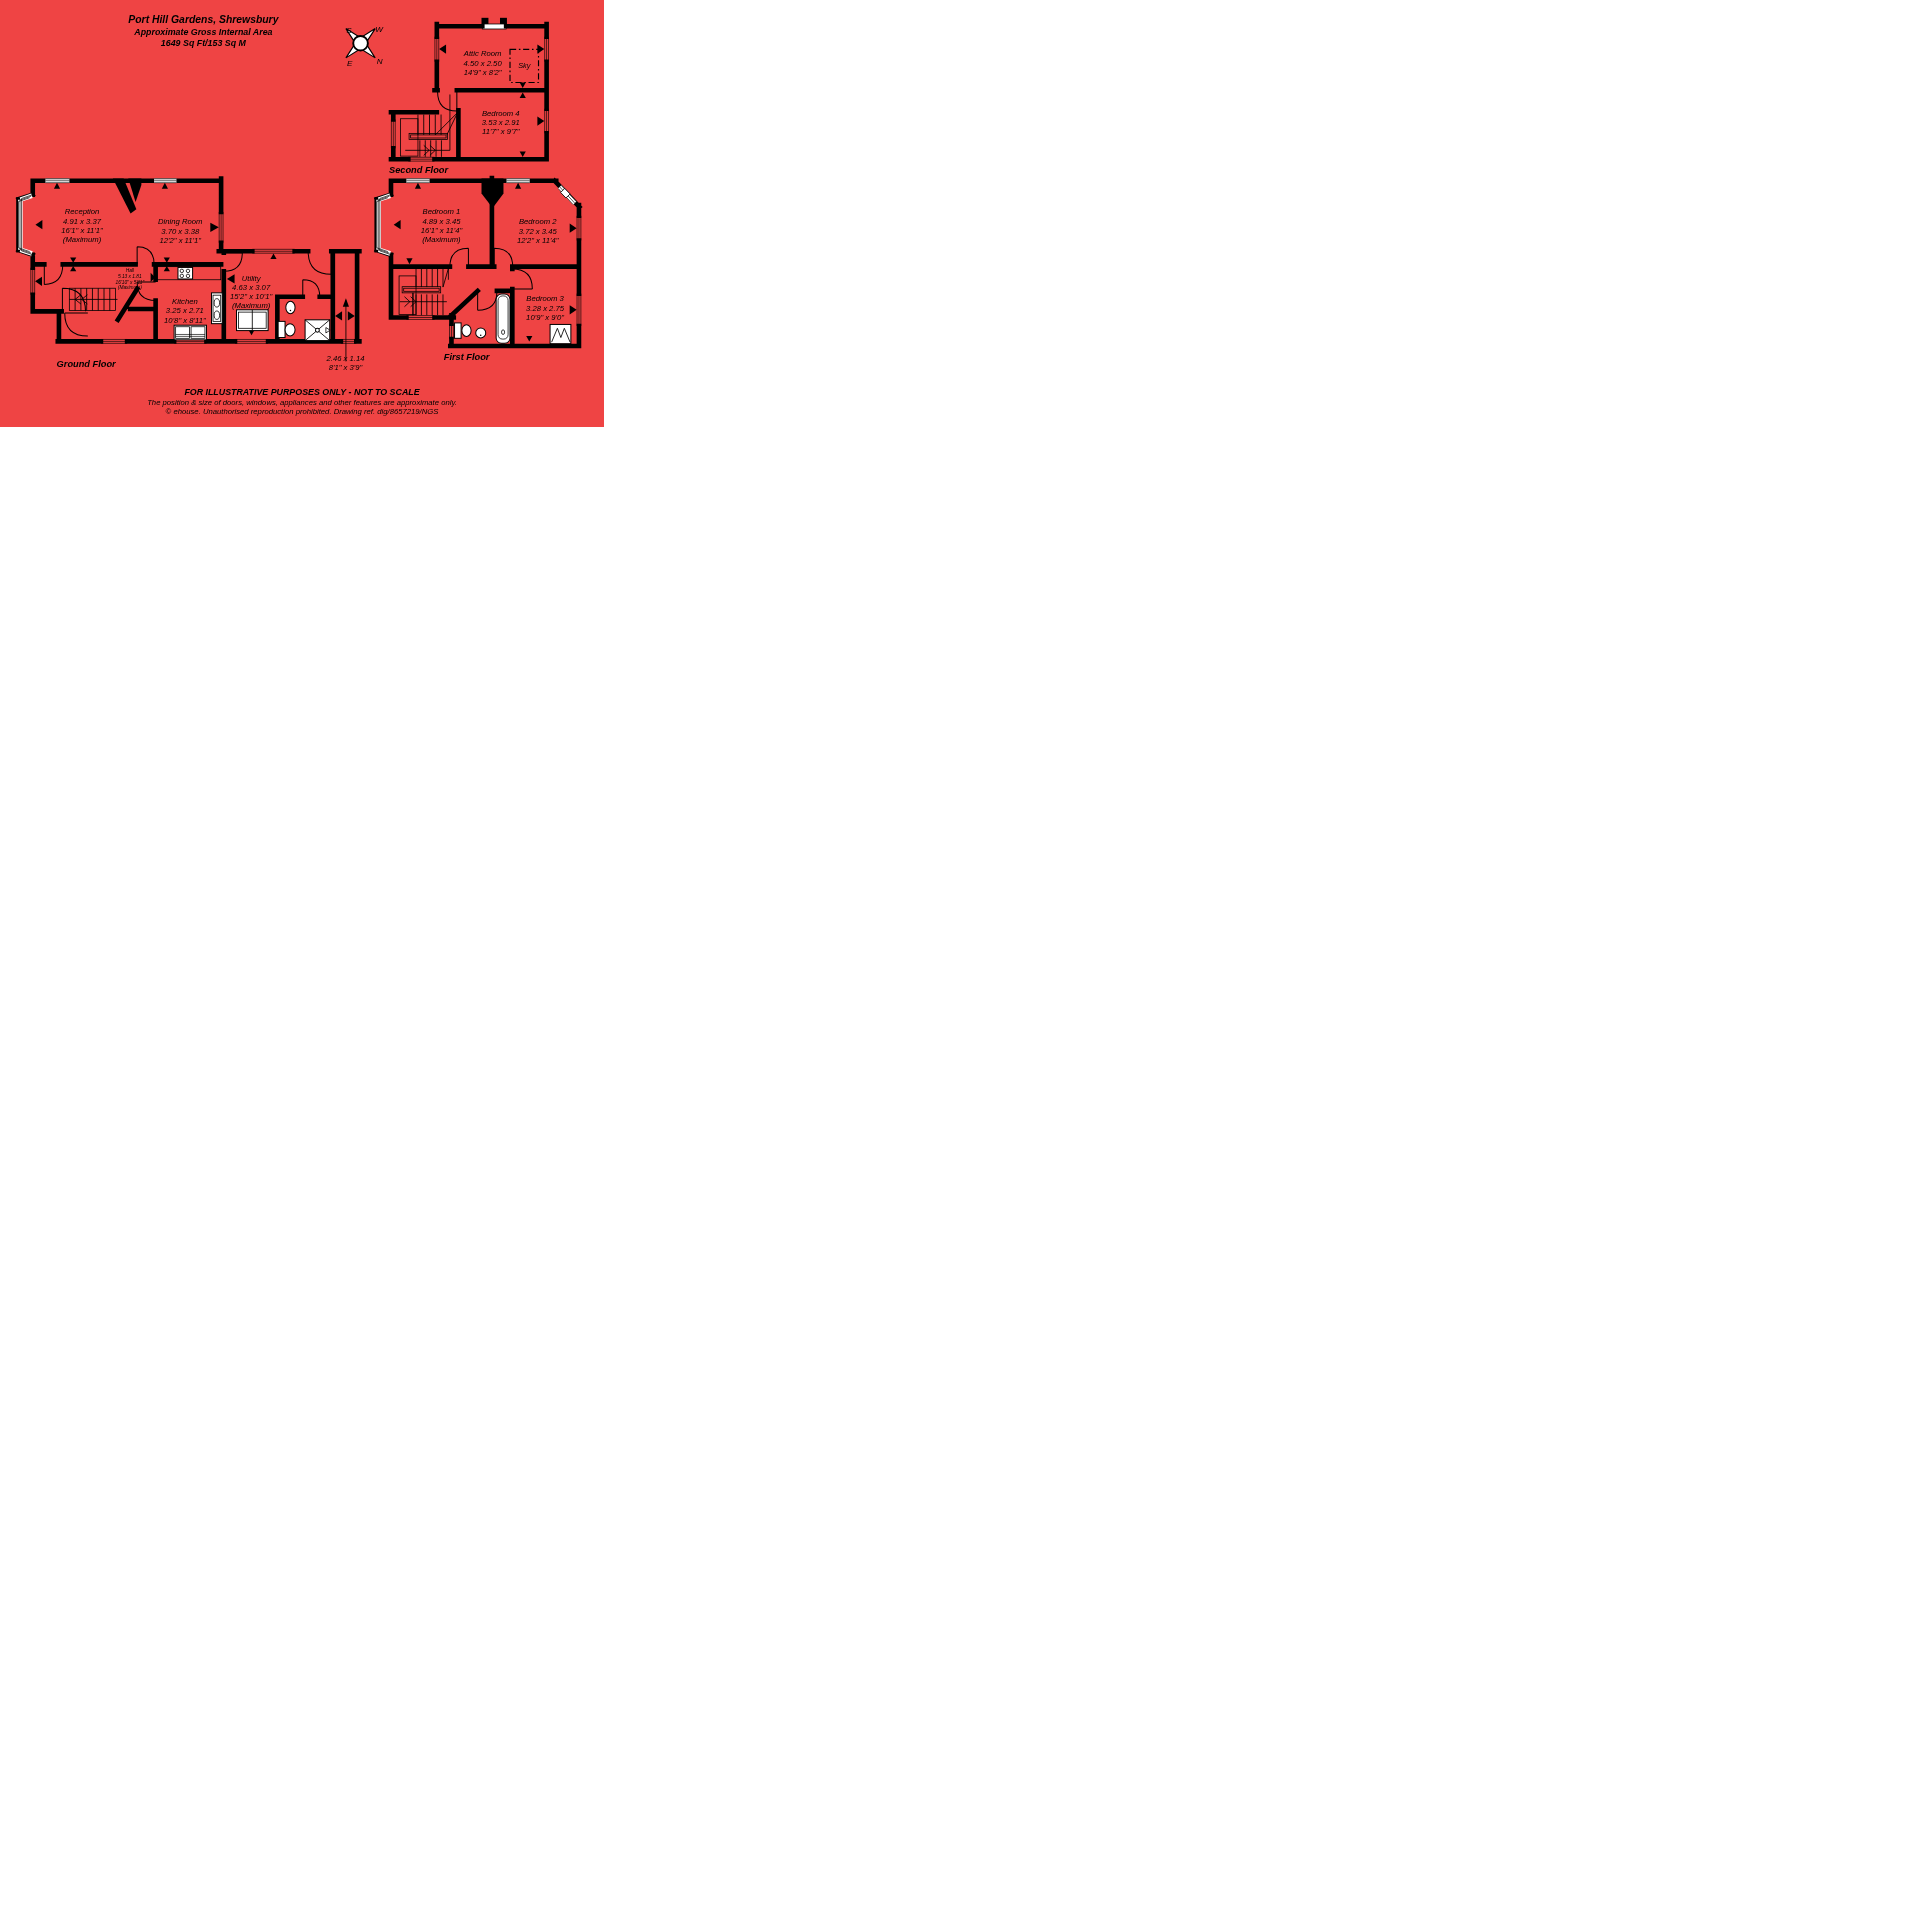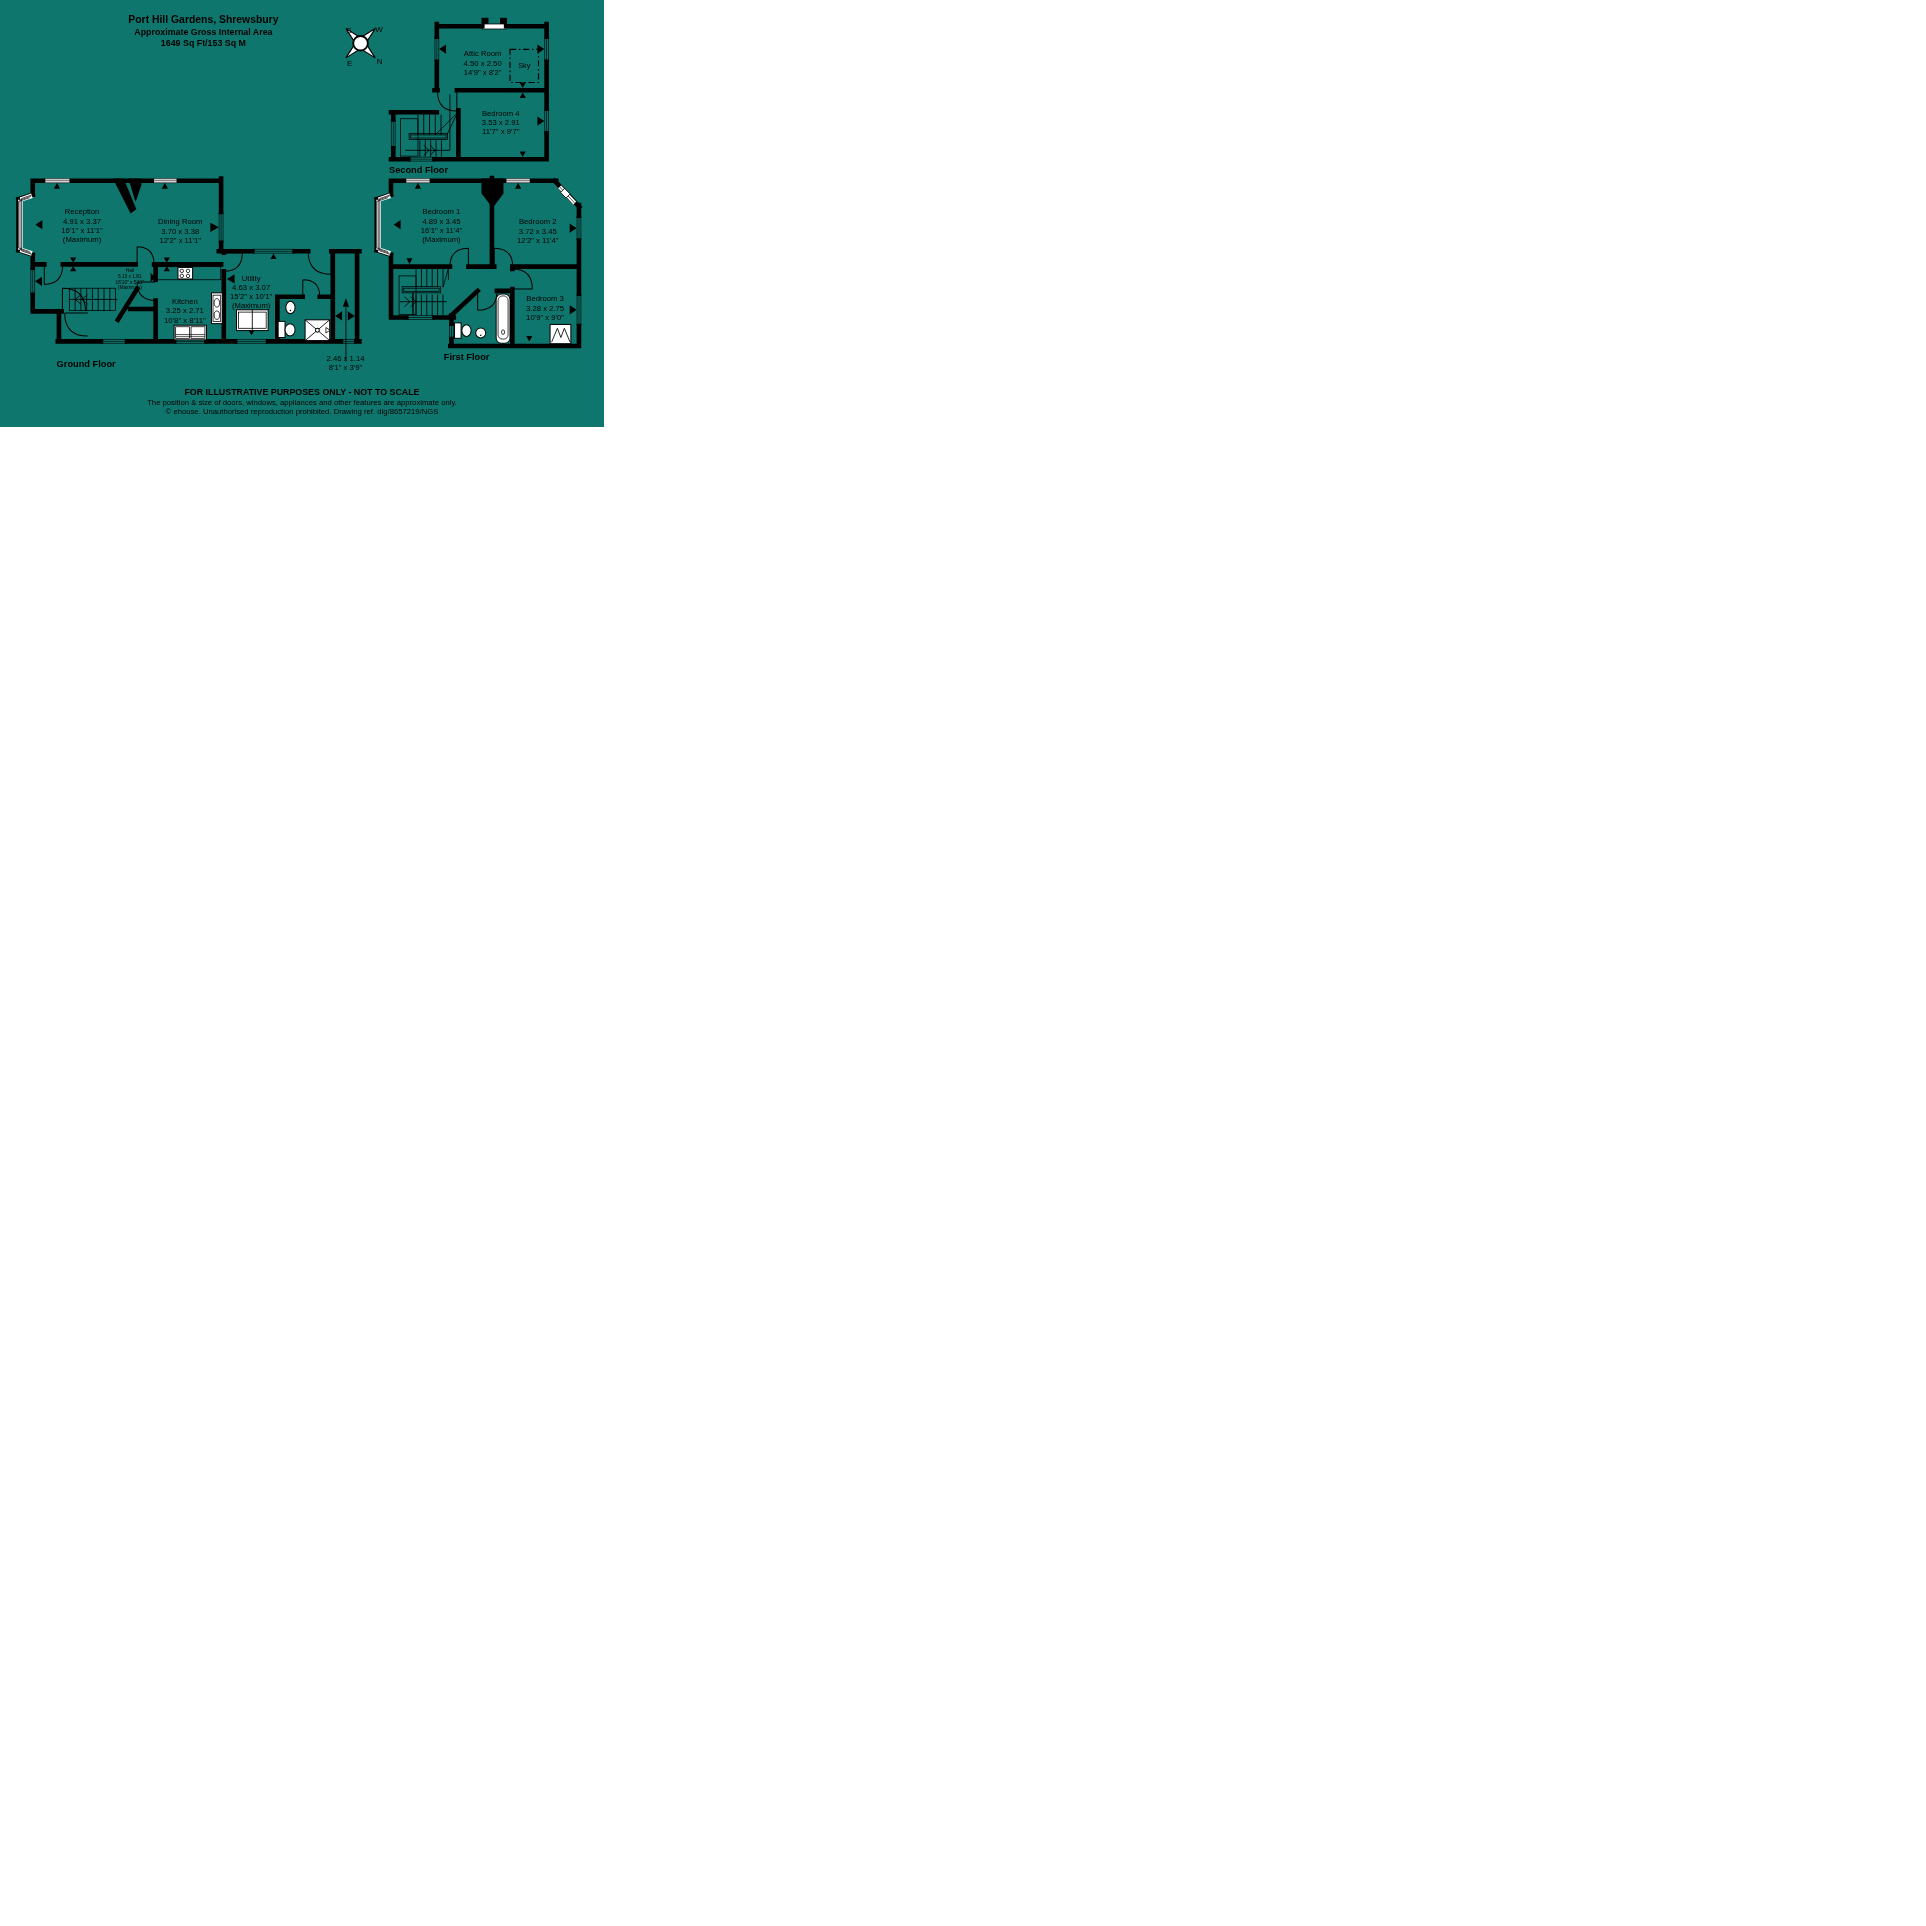--- a/index.html
+++ b/index.html
@@ -1,16 +1,16 @@
 <!DOCTYPE html>
 <html style="font-size:6.2px"><head>
 <meta charset="utf-8">
 <style>
   html,body{margin:0;padding:0;background:#fff;}
-  #page{position:relative;width:604px;height:427px;background:#0f766e;overflow:hidden;}
+  #page{position:relative;width:604px;height:427px;background:#ef4444;overflow:hidden;font-style:italic;}
   svg{display:block;}
   text{font-family:"Liberation Sans", sans-serif;fill:#000;}
   .wall{stroke:#000;stroke-width:12;fill:none;stroke-linecap:square;}
   .win{stroke:#fff;stroke-width:12;fill:none;stroke-linecap:butt;}
   .glz{stroke:#000;stroke-width:1.7;fill:none;}
   .thin{stroke:#000;stroke-width:2.2;fill:none;}
   .door{stroke:#000;stroke-width:2.6;fill:none;}
   .tri{fill:#000;stroke:none;}
   .solid{fill:#000;stroke:none;}
   .fix{stroke:#000;stroke-width:2.6;fill:#fff;}

